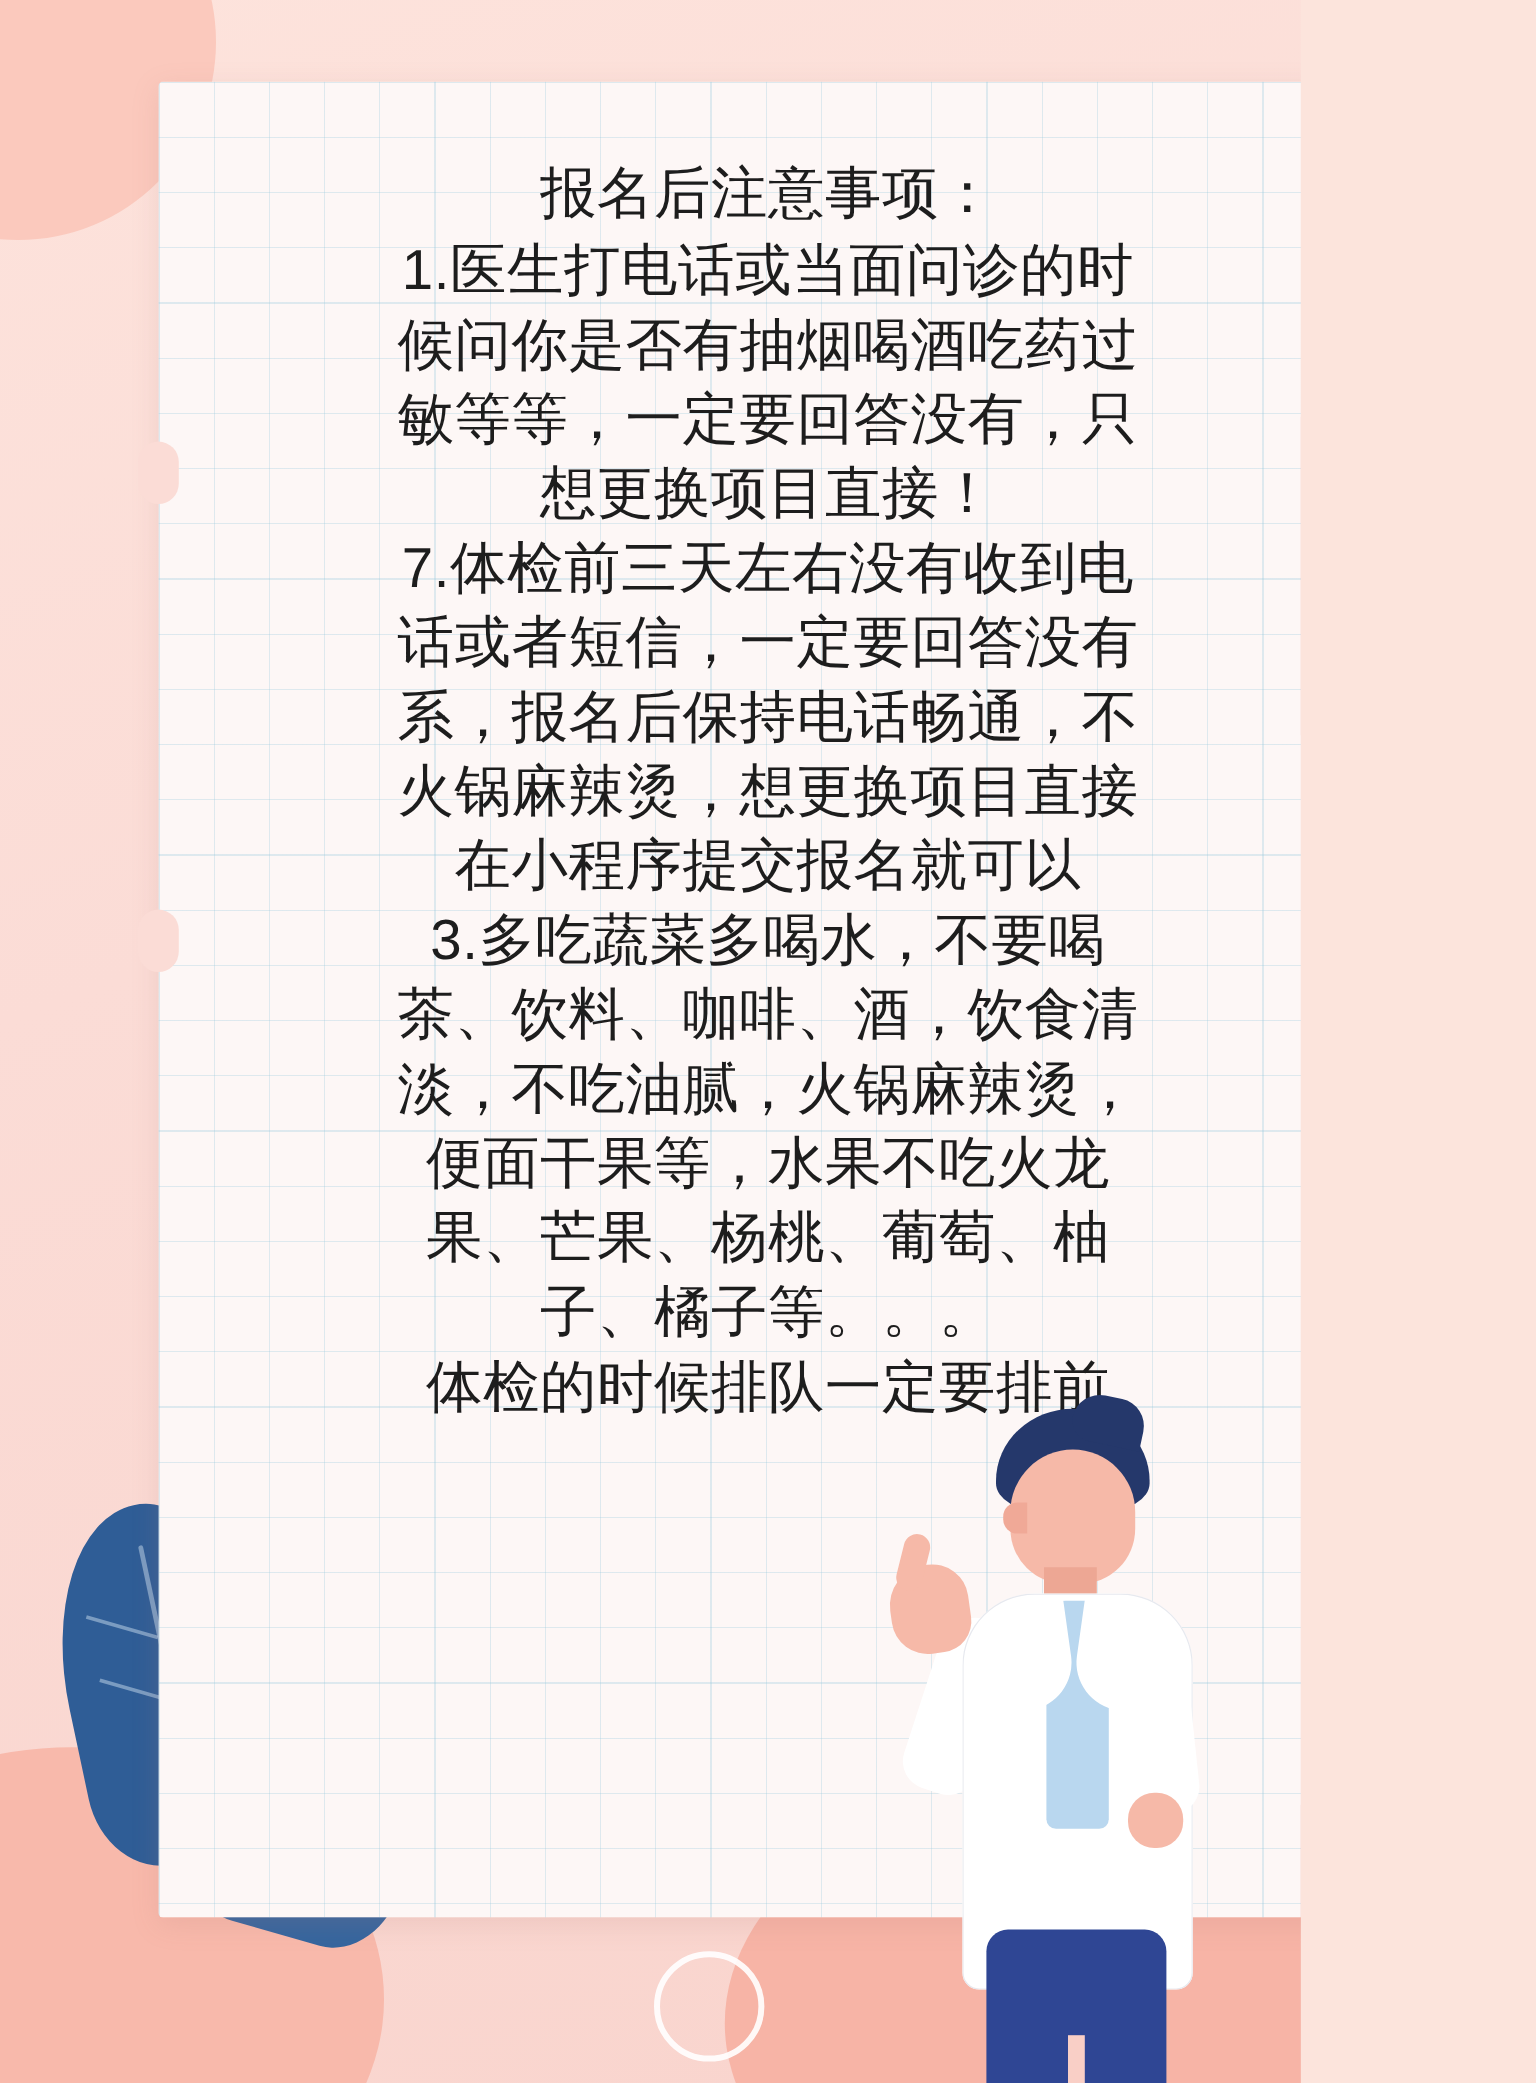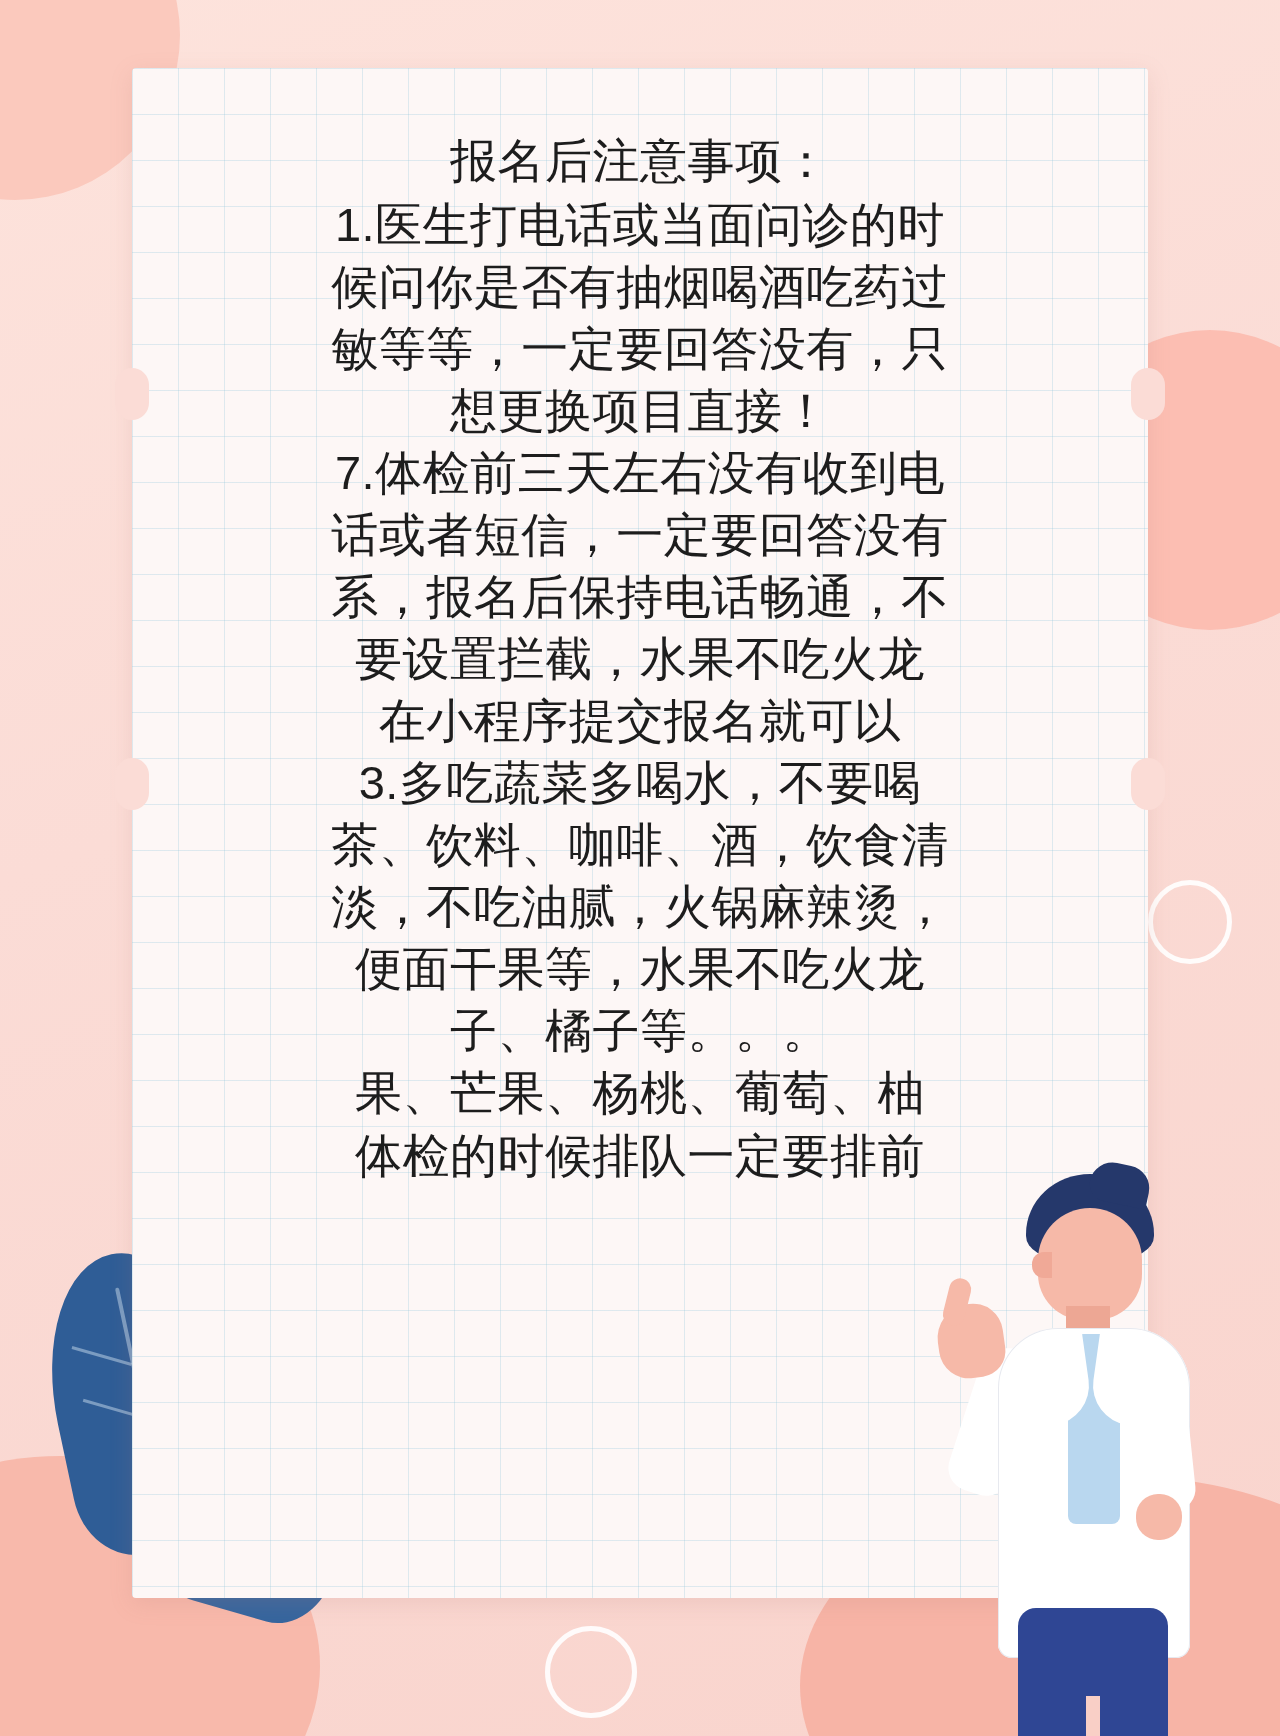--- a/index.html
+++ b/index.html
@@ -10,21 +10,21 @@
     width: 1280px;
     height: 1736px;
     font-family: "Liberation Sans", sans-serif;
     background: #fce4dc;
     overflow: hidden;
   }
 
   
   .poster {
     position: relative;
-    width: 1280px;
+    width: 1084px;
     height: 1736px;
     background: linear-gradient(160deg, #fde3dc 0%, #fbdcd6 40%, #f9d4cd 100%);
     overflow: hidden;
   }
 
   
   .blob {
     position: absolute;
     border-radius: 50%;
     pointer-events: none;
@@ -302,28 +302,28 @@
 
     <div class="content">
       <span class="line title">报名后注意事项：</span>
       <span class="line">1.医生打电话或当面问诊的时</span>
       <span class="line">候问你是否有抽烟喝酒吃药过</span>
       <span class="line">敏等等，一定要回答没有，只</span>
       <span class="line">想更换项目直接！</span>
       <span class="line">7.体检前三天左右没有收到电</span>
       <span class="line">话或者短信，一定要回答没有</span>
       <span class="line">系，报名后保持电话畅通，不</span>
-      <span class="line">要设置拦截，水果不吃火龙</span>
+      <span class="line">火锅麻辣烫，想更换项目直接</span>
       <span class="line">在小程序提交报名就可以</span>
       <span class="line">3.多吃蔬菜多喝水，不要喝</span>
       <span class="line">茶、饮料、咖啡、酒，饮食清</span>
       <span class="line">淡，不吃油腻，火锅麻辣烫，</span>
       <span class="line">便面干果等，水果不吃火龙</span>
+      <span class="line">果、芒果、杨桃、葡萄、柚</span>
       <span class="line">子、橘子等。。。</span>
-      <span class="line">果、芒果、杨桃、葡萄、柚</span>
       <span class="line">体检的时候排队一定要排前</span>
     </div>
   </div>
 
   <div class="doctor">
     <div class="d-part d-arm-up"></div>
     <div class="d-part d-hand-up"></div>
     <div class="d-part d-thumb"></div>
     <div class="d-part d-hair"></div>
     <div class="d-part d-hair-tuft"></div>

